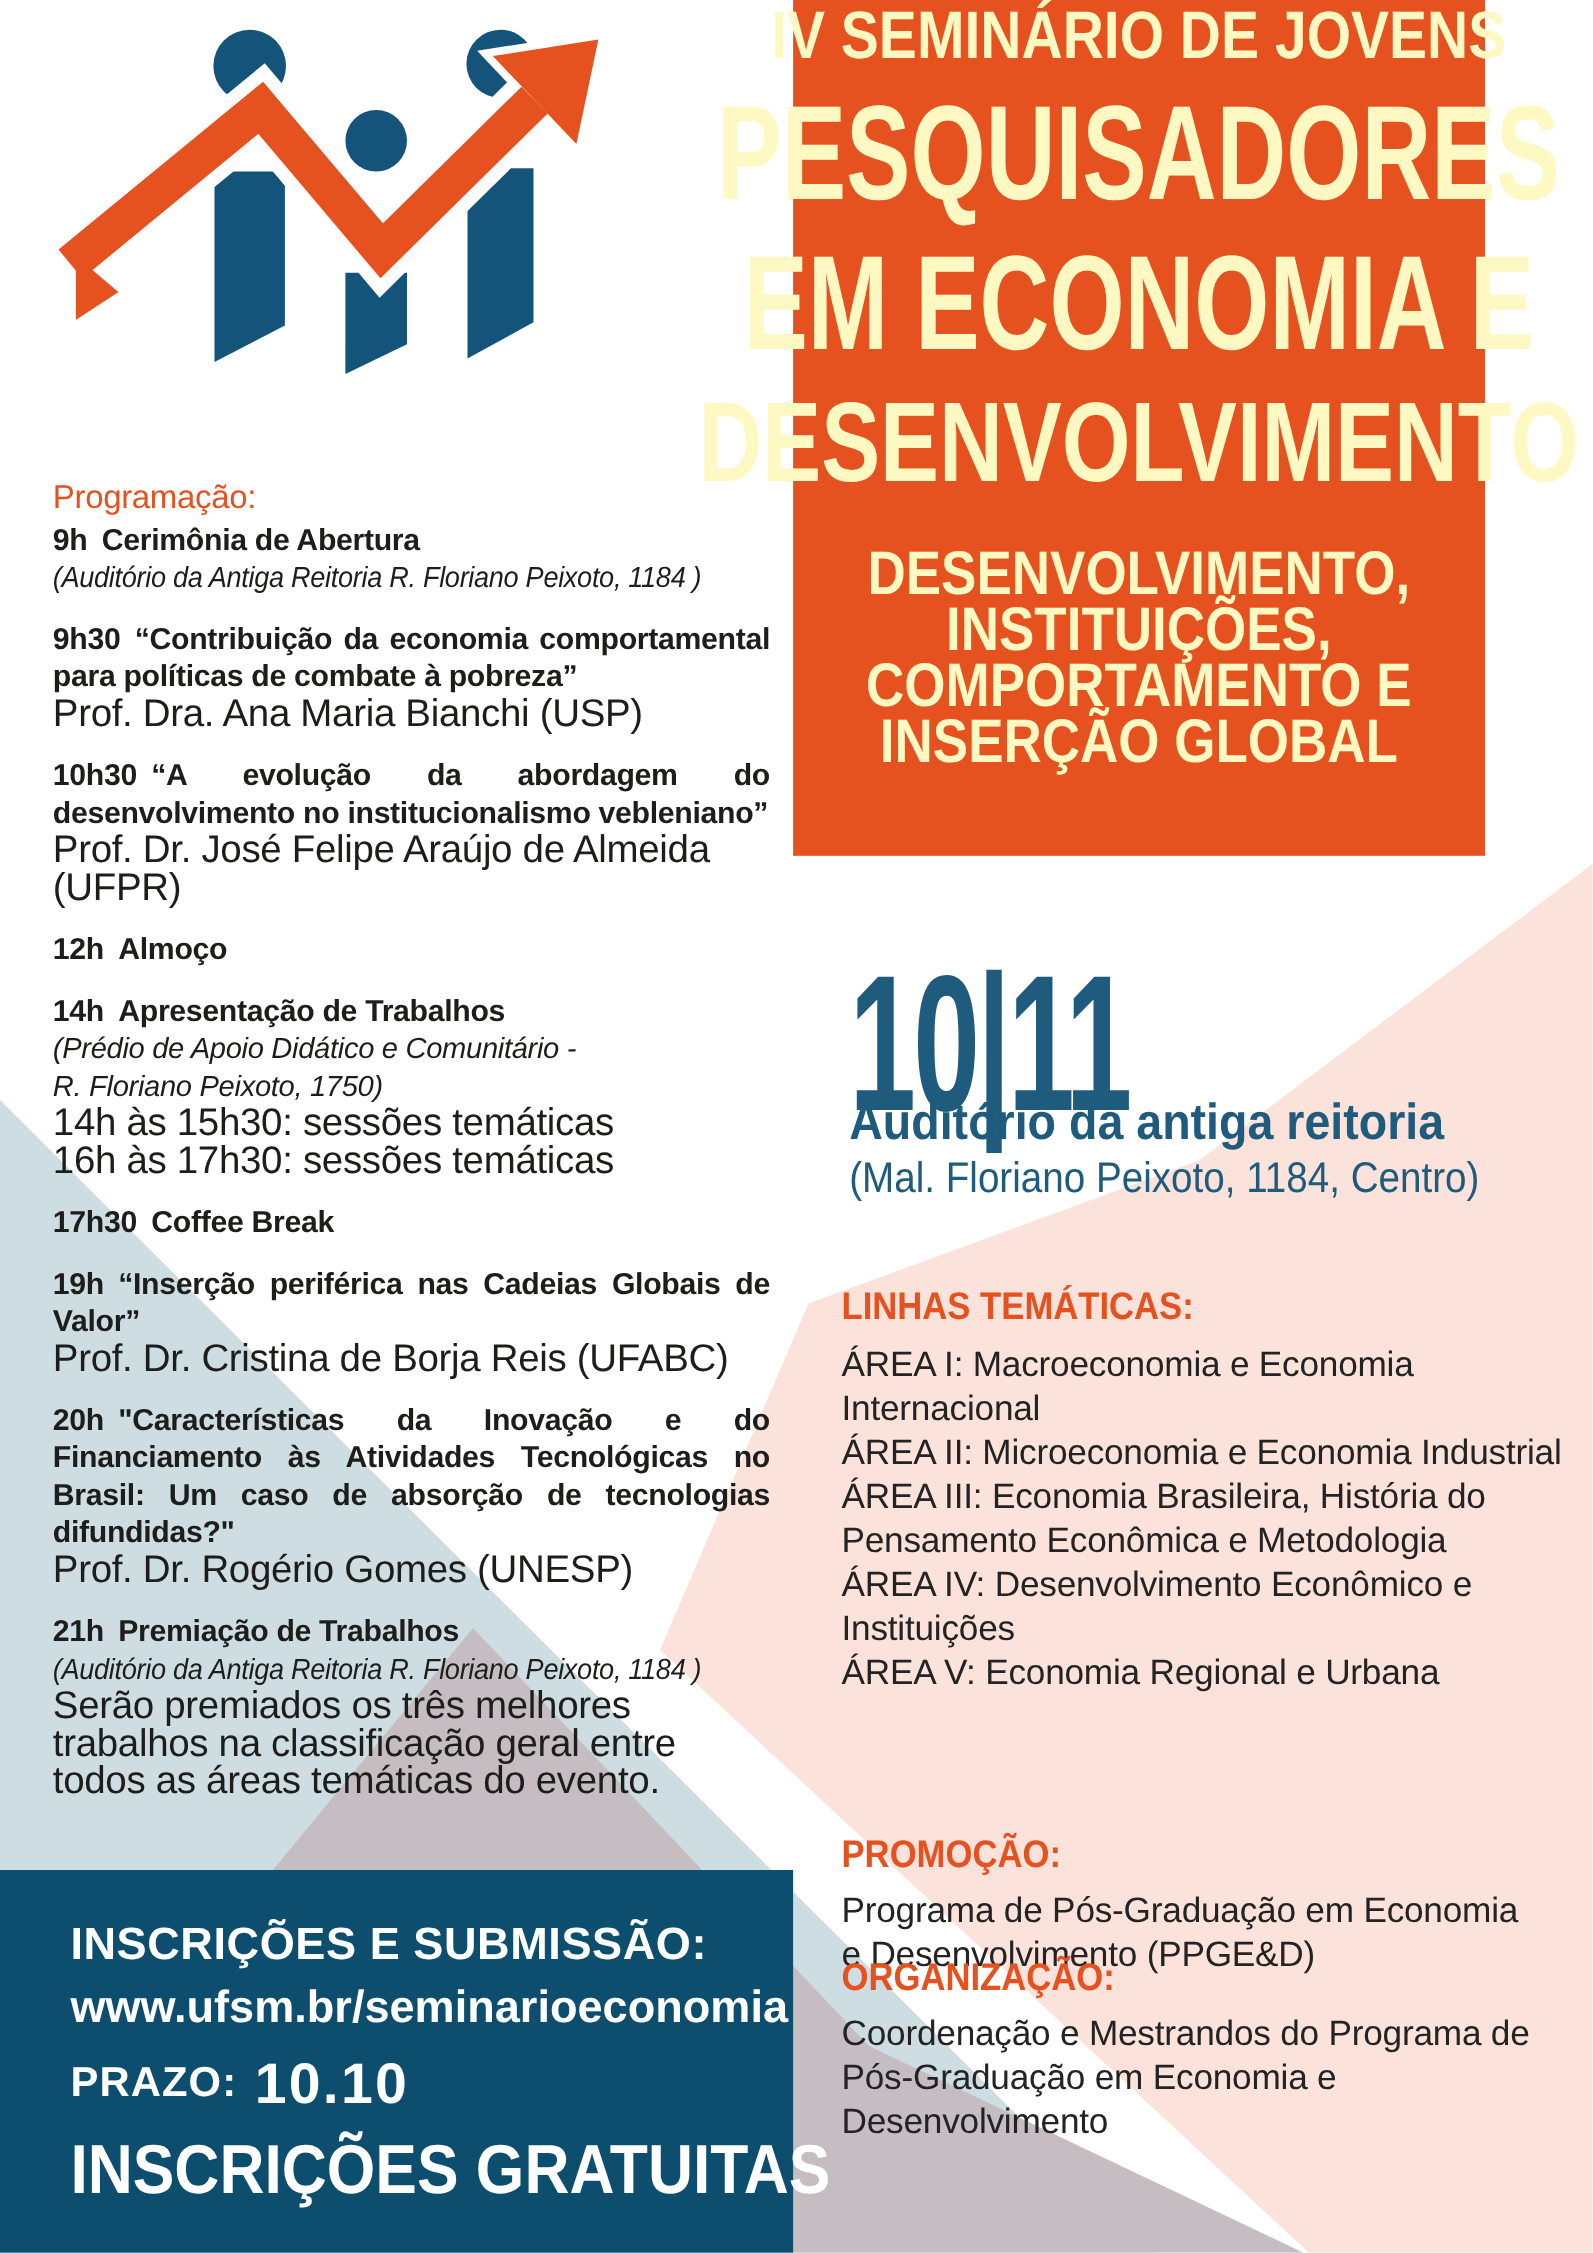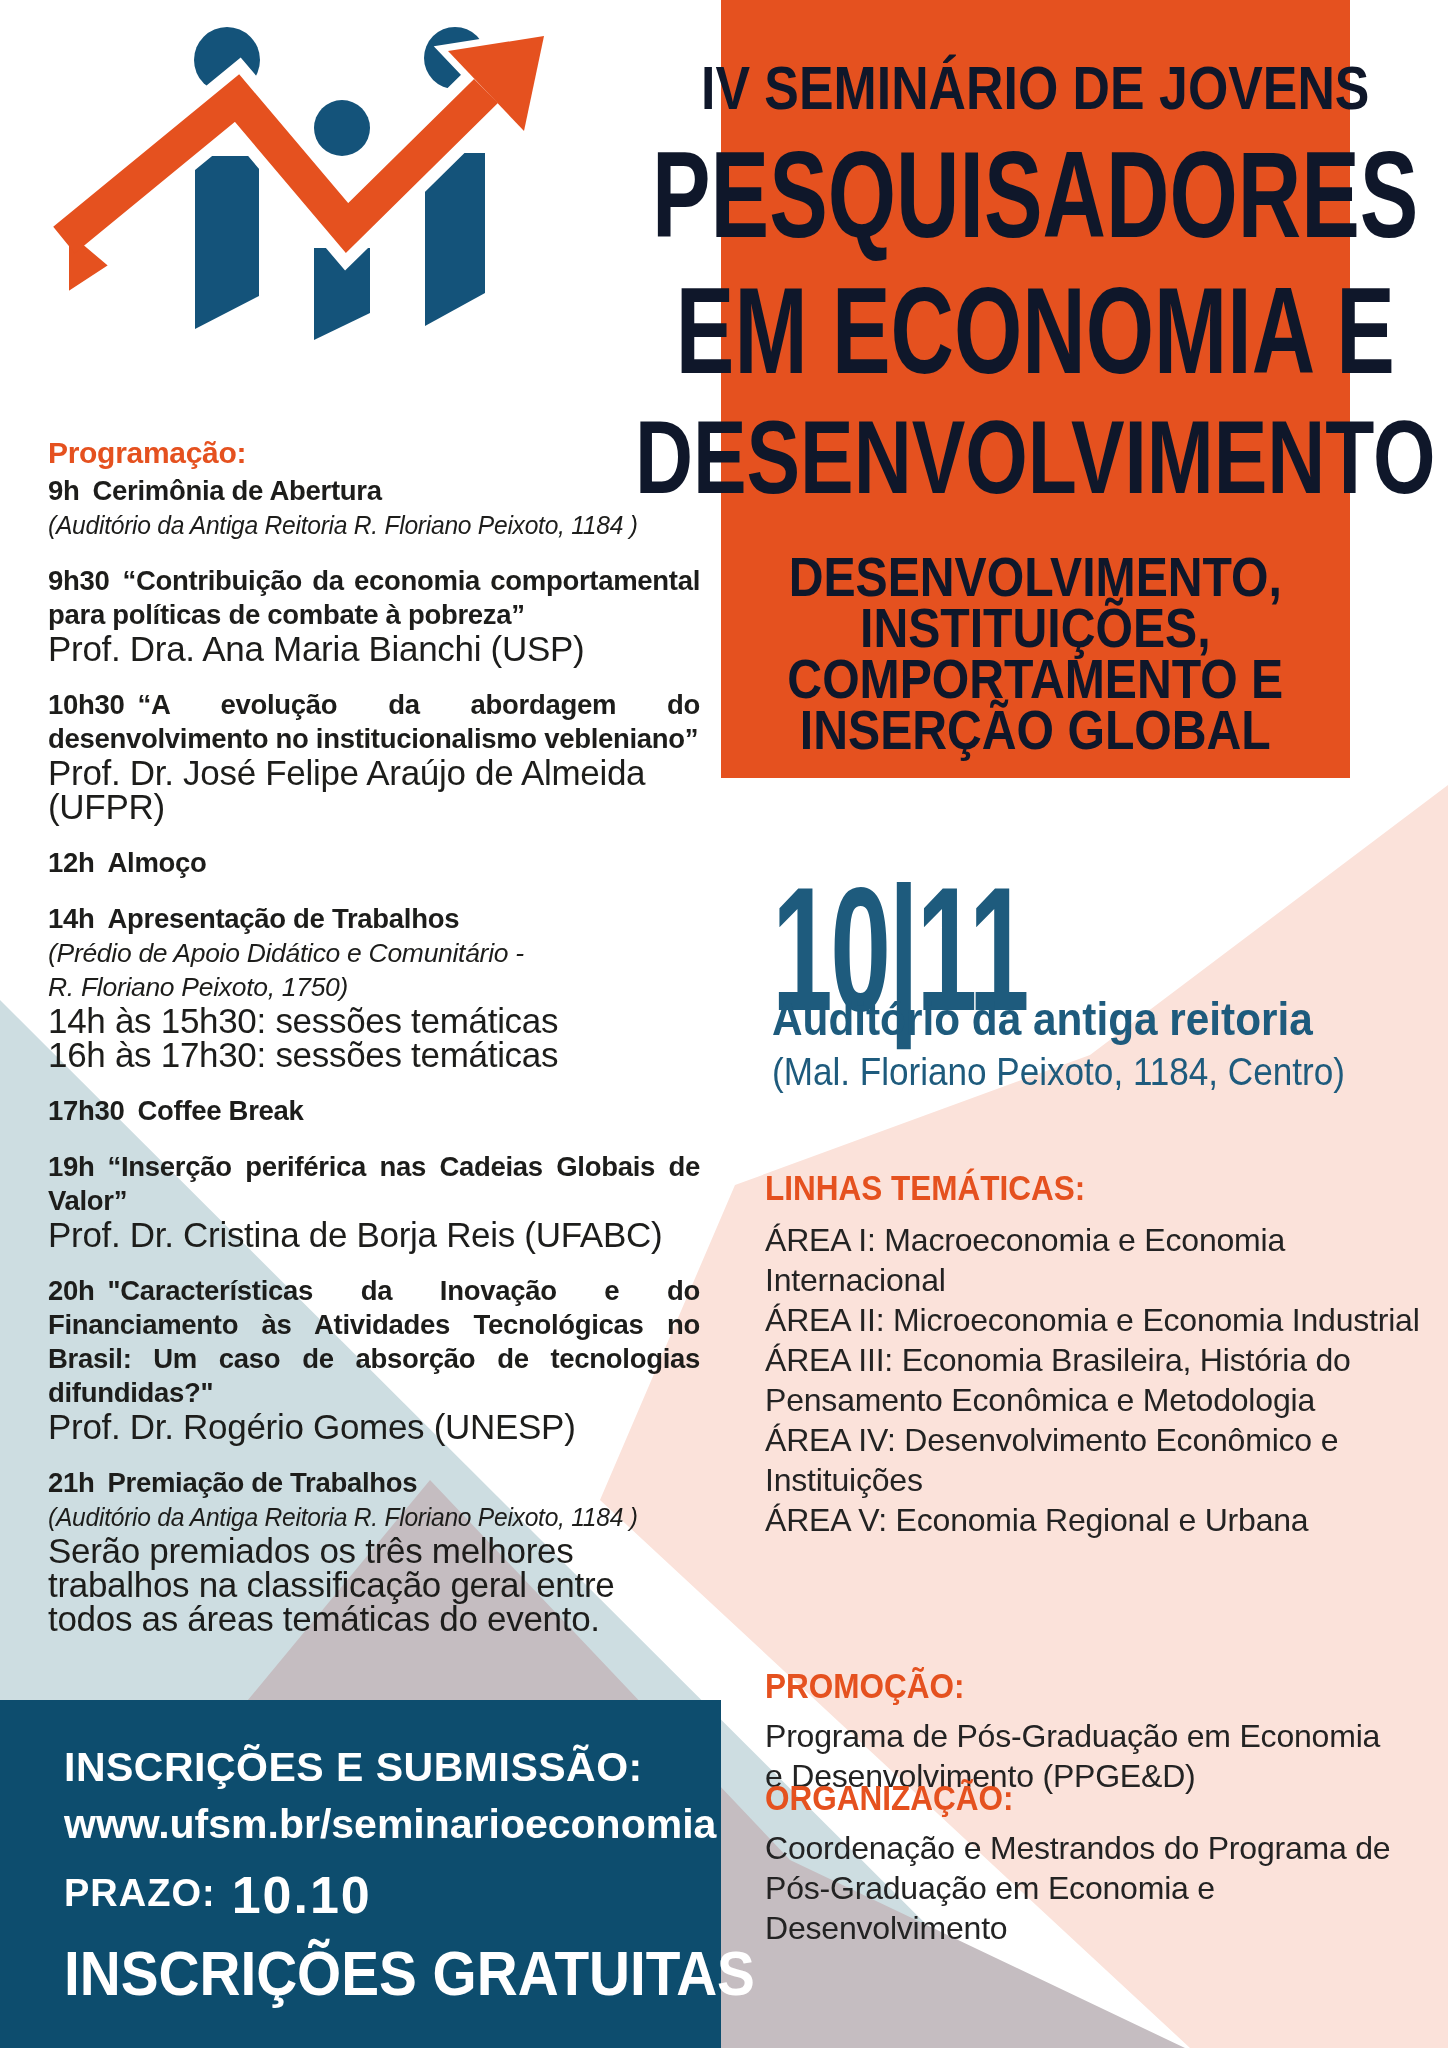--- a/index.html
+++ b/index.html
@@ -6,30 +6,30 @@
   .poster{position:relative;width:1448px;height:2048px;overflow:hidden;background:#ffffff;
           font-family:"Liberation Sans",sans-serif;color:#1d1d1b}
   .bg{position:absolute;left:0;top:0;z-index:0}
 
   
   .logo{position:absolute;left:52px;top:8px;z-index:2}
 
   
   .orange-block{position:absolute;left:721px;top:0;width:629px;height:778px;background:#e5511f;
                 z-index:1;display:flex;flex-direction:column;align-items:center;box-sizing:border-box;
-                padding-top:56px;color:#0f172a;text-align:center}
+                color:#fef9c3;text-align:center}
   .t1{font-size:61px;font-weight:bold;line-height:1.05;white-space:nowrap;transform:scaleX(.85)}
   .t2,.t3{font-size:122px;font-weight:bold;line-height:1;margin-top:14px;white-space:nowrap;transform:scaleX(.72)}
   .t4{font-size:103px;font-weight:bold;line-height:1;margin-top:14px;white-space:nowrap;transform:scaleX(.78)}
   .subtitle{margin-top:42px}
   .sub-line{font-size:56px;font-weight:bold;line-height:51px;white-space:nowrap;transform:scaleX(.86)}
 
   
   .left-col{position:absolute;left:48px;top:438px;width:652px;z-index:2;letter-spacing:-.3px}
-  .prog-heading{font-size:30px;font-weight:bold;color:#e5511f;line-height:30px;margin-bottom:6px}
+  .prog-heading{font-size:30px;font-weight:normal;color:#e5511f;line-height:30px;margin-bottom:6px}
   .sched-item{margin-bottom:22px}
   .sched-head{font-size:27.5px;font-weight:bold;line-height:34px;text-align:justify}
   .sched-head .time{margin-right:13px}
   .venue{font-size:26.5px;font-style:italic;line-height:34px}
   .venue-nowrap{white-space:nowrap;transform:scaleX(.93);transform-origin:left}
   .venue-pre{white-space:pre-line}
   .speaker,.detail,.note{font-size:35px;line-height:34px}
 
   
   .date-block{position:absolute;left:772px;top:870px;z-index:2;color:#1e5b7d}

